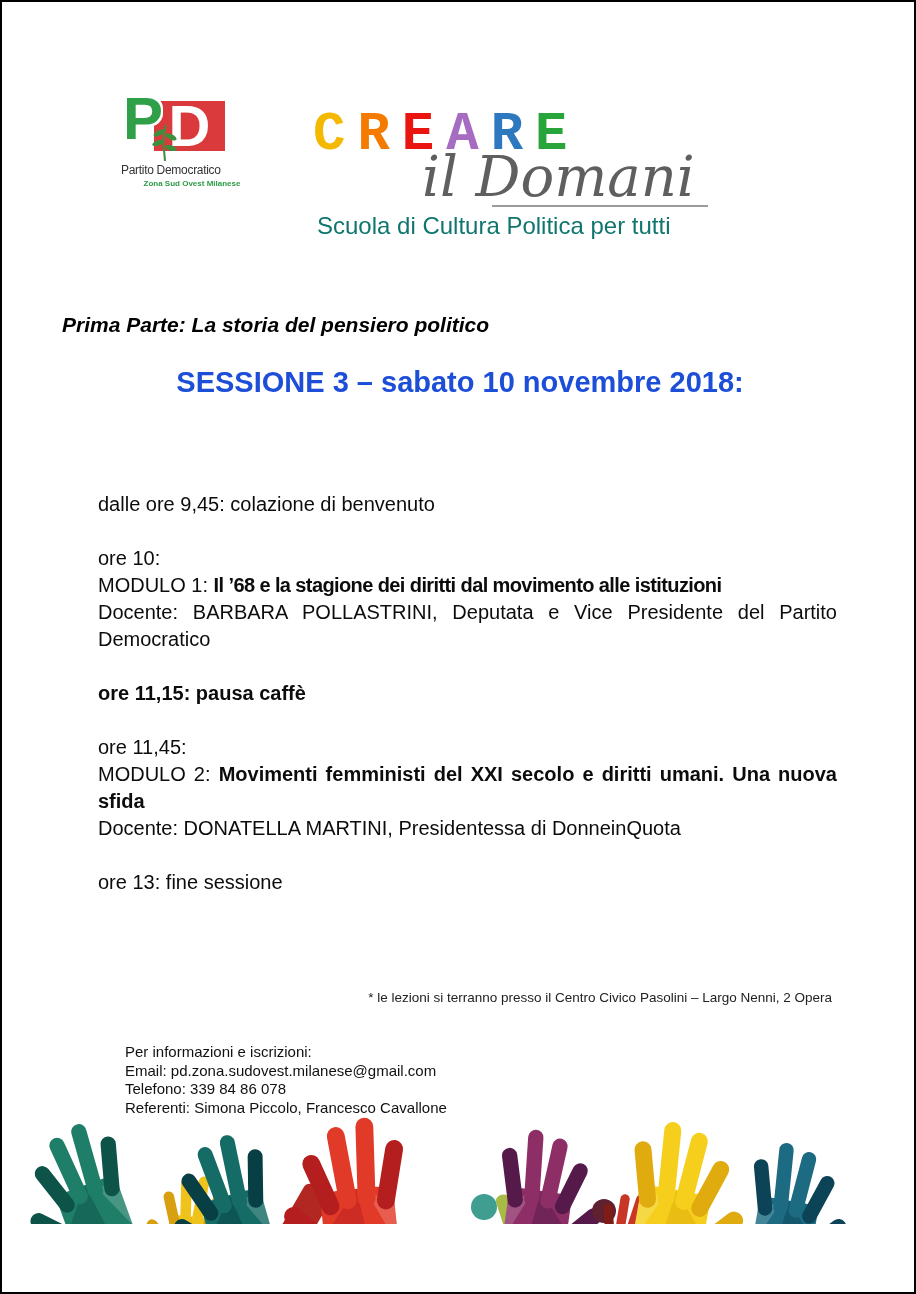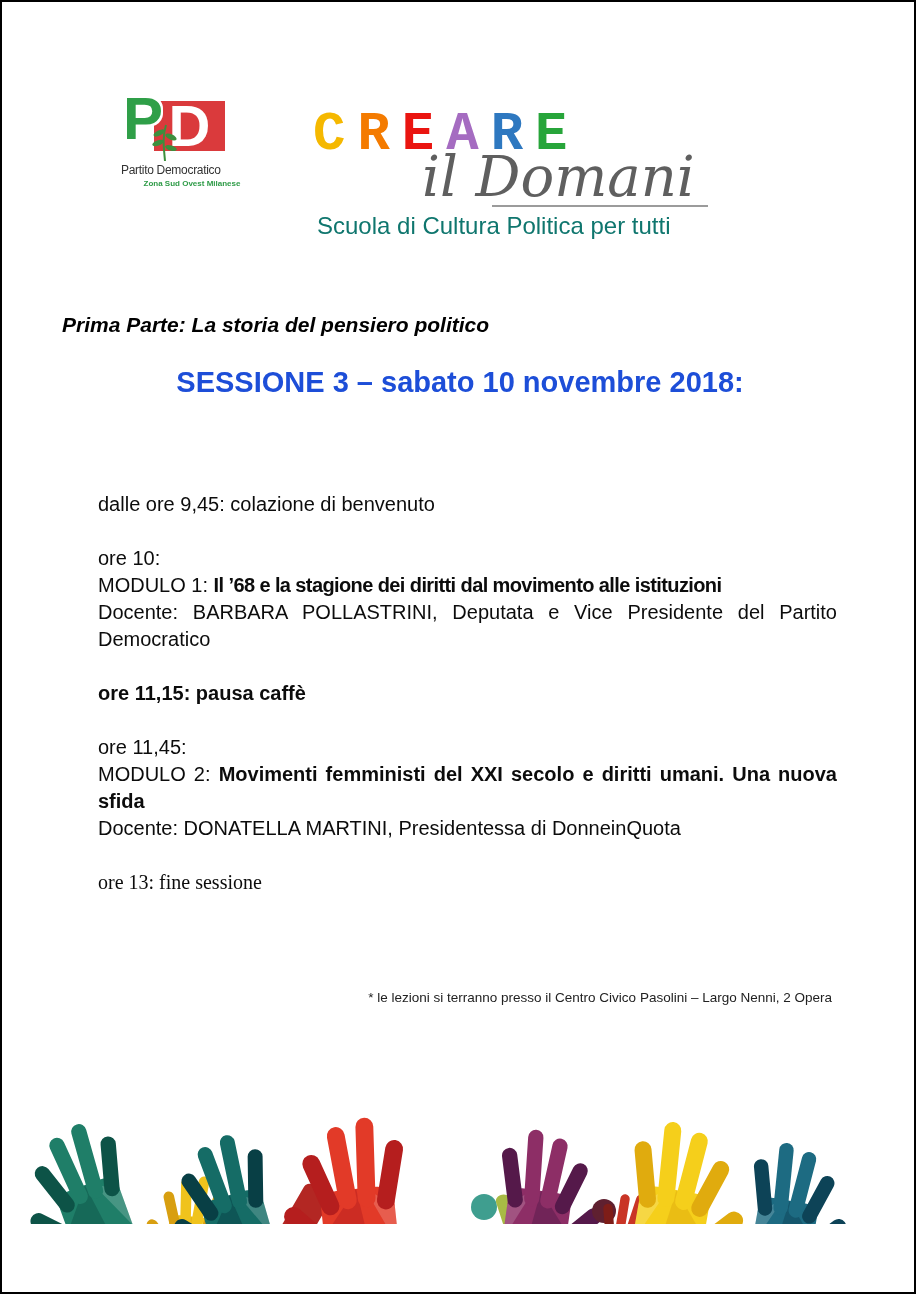--- a/index.html
+++ b/index.html
@@ -26,21 +26,21 @@
           font-size:56px;line-height:52px;color:#5f5f5f;}
   .domani-rule{position:absolute;left:490px;top:203px;width:216px;height:2px;background:#9b9b9b;}
   .tagline{position:absolute;left:315px;top:210px;font-size:24px;color:#0f766e;}
   
   .part-title{position:absolute;left:60px;top:311px;width:796px;text-align:left;
               font-size:21px;font-weight:bold;font-style:italic;color:#000;}
   .session-title{position:absolute;left:60px;top:364px;width:796px;text-align:center;
                  font-size:29px;font-weight:bold;color:#ee0000;}
   
   .sched p{position:absolute;left:84px;width:739px;margin:12px;font-size:20px;line-height:27px;}
-  .b1{top:477px;} .b2{top:531px;} .b3{top:666px;font-weight:bold;} .b4{top:720px;} .b5{top:855px;font-family:Liberation Serif, serif;}
+  .b1{top:477px;} .b2{top:531px;} .b3{top:666px;font-weight:bold;} .b4{top:720px;} .b5{top:855px;}
   .bold{font-weight:bold;}
   .cond{letter-spacing:-0.6px;}
   .nowrap{white-space:nowrap;}
   .justify{text-align:justify;}
   
   .footnote{position:absolute;left:0;top:988px;width:830px;text-align:right;font-size:13.5px;color:#222;}
   .contact{position:absolute;left:123px;top:1041px;font-size:15px;line-height:18.7px;color:#111;}
   .contact div{white-space:nowrap;}
   
   .hands{position:absolute;left:2px;top:1087px;width:912px;height:135px;display:block;}
@@ -91,20 +91,26 @@
       <span>ore 11,45:</span><br>
       <span>MODULO 2: </span><span class="bold">Movimenti femministi del XXI secolo e diritti umani. Una nuova sfida</span><br>
       <span>Docente: DONATELLA MARTINI, Presidentessa di DonneinQuota</span>
     </p>
 
     <p class="b5">ore 13: fine sessione</p>
   </div>
 
   <div class="footnote">* le lezioni si terranno presso il Centro Civico Pasolini – Largo Nenni, 2 Opera</div>
 
+  <div class="contact">
+    <div>Per informazioni e iscrizioni:</div>
+    <div>Email: pd.zona.sudovest.milanese@gmail.com</div>
+    <div>Telefono: 339 84 86 078</div>
+    <div>Referenti: Simona Piccolo, Francesco Cavallone</div>
+  </div>
 
   <svg class="hands" viewBox="0 0 912 135">
       <g transform="translate(103,157) rotate(-20) scale(0.9,0.9)">
         <rect x="-35" y="-72" width="70" height="92" rx="16" fill="#1f7e68"></rect>
         <polygon points="-35,-30 0,-72 12,18 -35,18" fill="#0d5347" opacity="0.5"></polygon>
         <polygon points="35,-52 8,-72 35,-12" fill="#ffffff" opacity="0.18"></polygon>
         <path d="M -26 -58 L -40 -100" stroke="#0d5347" stroke-width="17" stroke-linecap="round" fill="none"></path>
         <path d="M -9 -62 L -14 -124" stroke="#1f7e68" stroke-width="17" stroke-linecap="round" fill="none"></path>
         <path d="M 9 -62 L 14 -130" stroke="#1f7e68" stroke-width="17" stroke-linecap="round" fill="none"></path>
         <path d="M 27 -58 L 40 -106" stroke="#0d5347" stroke-width="17" stroke-linecap="round" fill="none"></path>

